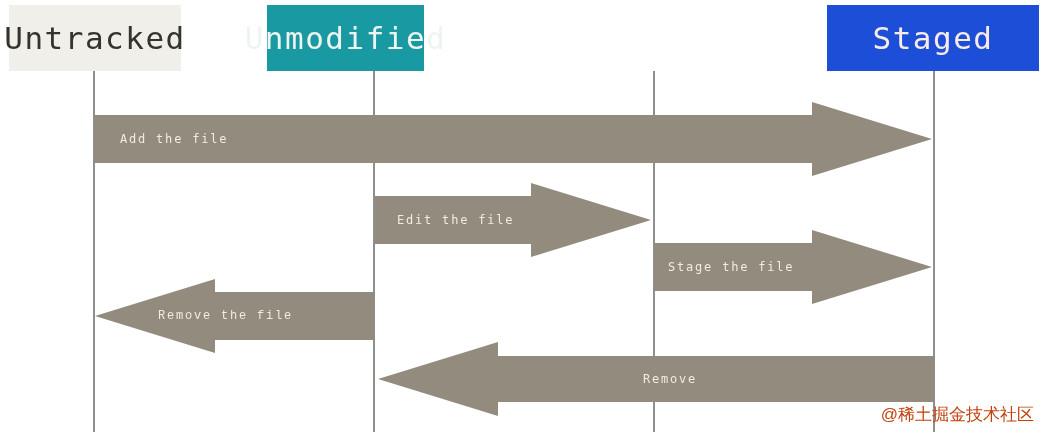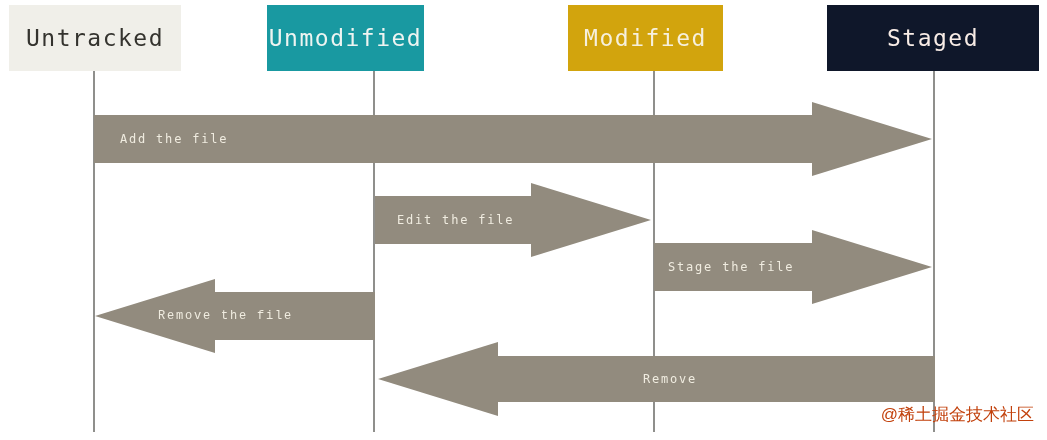--- a/index.html
+++ b/index.html
@@ -13,28 +13,28 @@
   }
 
   
   .state {
     position: absolute;
     top: 5px;
     height: 66px;
     display: flex;
     align-items: center;
     justify-content: center;
-    font-size: 23px;
+    font-size: 31px;
     letter-spacing: 1.5px;
     z-index: 3;
   }
   .state-untracked  { left: 9px;   width: 172px; background: #f0efe9; color: #34332e; }
   .state-unmodified { left: 267px; width: 157px; background: #1999a1; color: #eef4f1; justify-content: center; }
   .state-modified   { left: 568px; width: 155px; background: #d2a40d; color: #f6f0dd; }
-  .state-staged     { left: 827px; width: 212px; background: #0f172a; color: #f8ece6; }
+  .state-staged     { left: 827px; width: 212px; background: #1d4ed8; color: #f8ece6; }
 
   
   .lifeline {
     position: absolute;
     top: 71px;
     width: 2px;
     height: 361px;
     background: #8f8f8c;
     z-index: 1;
   }
@@ -115,23 +115,20 @@
 <body>
 
 <div class="canvas">
 
   <div class="state state-untracked">
     <span>Untracked</span>
   </div>
   <div class="state state-unmodified">
     <span>Unmodified</span>
   </div>
-  <div class="state state-modified">
-    <span>Modified</span>
-  </div>
   <div class="state state-staged">
     <span>Staged</span>
   </div>
 
   <div class="lifeline ll-untracked"></div>
   <div class="lifeline ll-unmodified"></div>
   <div class="lifeline ll-modified"></div>
   <div class="lifeline ll-staged"></div>
 
   <div class="arrow a1">

